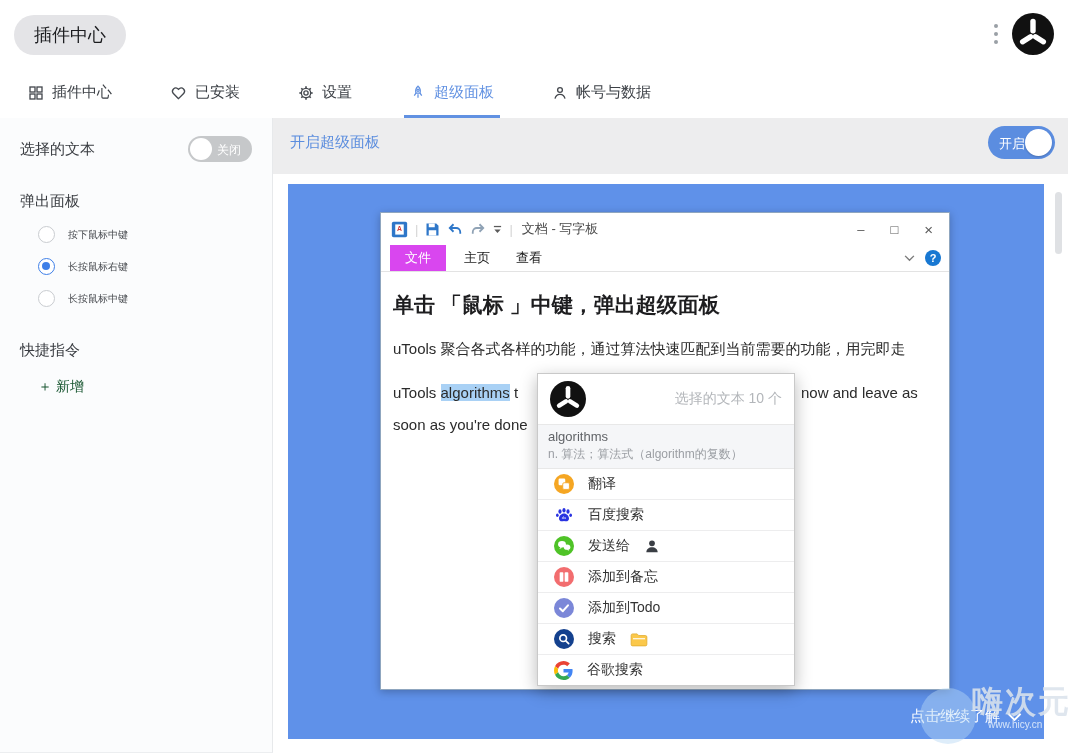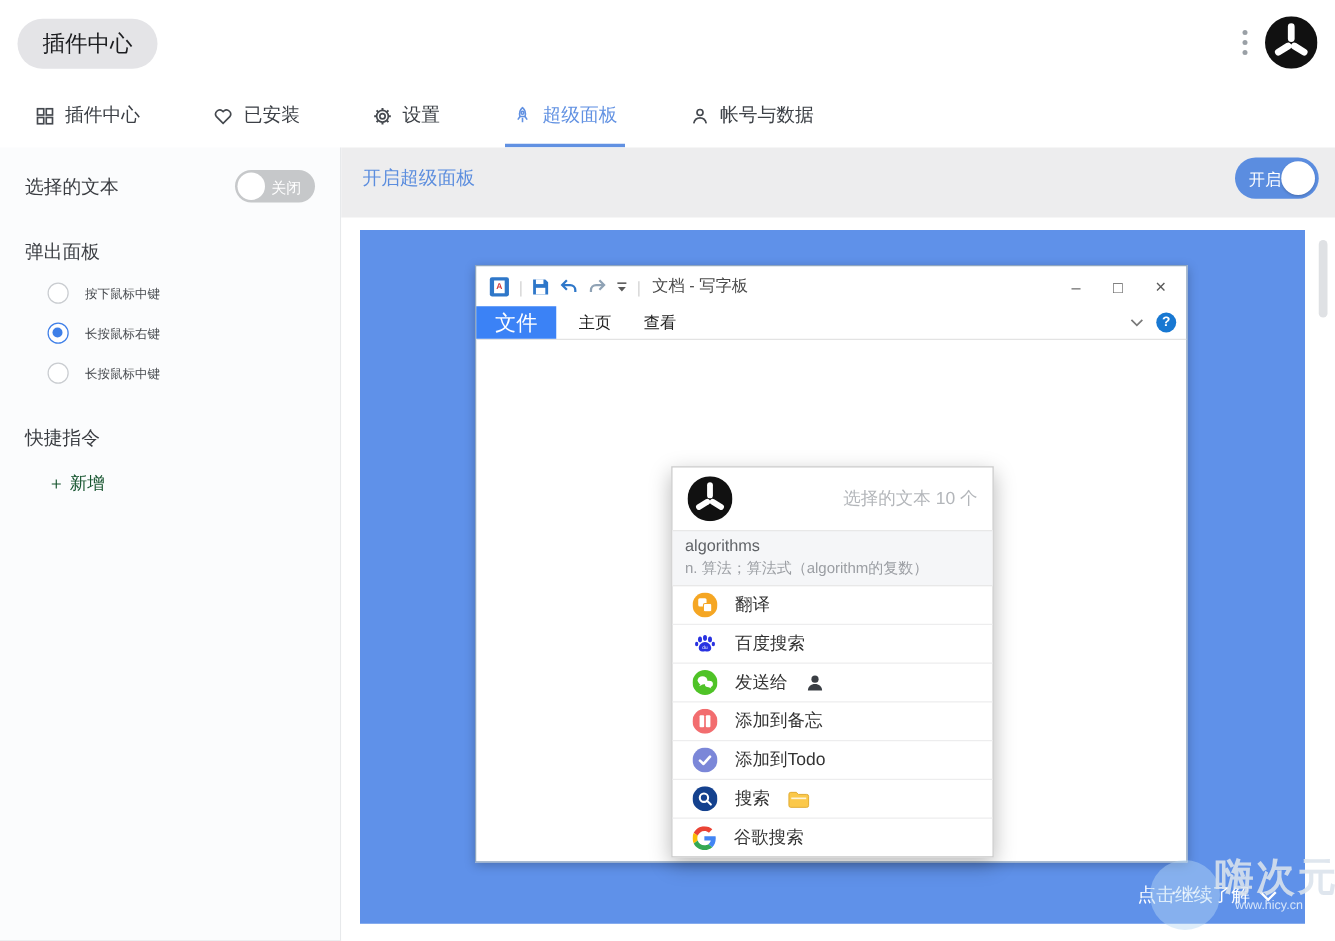--- a/index.html
+++ b/index.html
@@ -57,21 +57,21 @@
 
   
   .wordpad { position:absolute; left:92px; top:28px; width:570px; height:478px; background:#fff;
     border:1px solid #8fa6bf; box-shadow:0 2px 8px rgba(0,0,0,.25); }
   .wp-titlebar { height:32px; display:flex; align-items:center; padding:0 10px; gap:7px; }
   .wp-sep { color:#d4d4d4; font-size:13px; }
   .wp-title { font-size:13px; color:#4a4a4a; margin-left:2px; }
   .wp-controls { margin-left:auto; display:flex; align-items:center; gap:26px; padding-right:6px; }
   .wp-ctrl { font-size:13px; color:#5a5a5a; cursor:pointer; line-height:1; }
   .wp-menubar { height:27px; display:flex; align-items:stretch; border-bottom:1px solid #e3e3e3; position:relative; }
-  .wp-file { background:#3b82f6; color:#fff; font-size:17px; display:flex; align-items:center; padding:0 15px; margin-left:0; cursor:pointer; }
+  .wp-file { background:#d946ef; color:#fff; font-size:13px; display:flex; align-items:center; padding:0 15px; margin-left:9px; cursor:pointer; }
   .wp-menu { font-size:13px; color:#222; display:flex; align-items:center; padding:0 8px; margin-left:10px; cursor:pointer; }
   .wp-menubar-right { position:absolute; right:8px; top:0; height:100%; display:flex; align-items:center; gap:10px; }
   .help-circle { width:16px; height:16px; border-radius:50%; background:#1878d2; color:#fff; font-size:11px;
     font-weight:bold; display:flex; align-items:center; justify-content:center; cursor:pointer; }
   .wp-doc { position:relative; height:418px; }
   .wp-h1 { position:absolute; left:12px; top:19px; font-size:21px; font-weight:bold; color:#1d1d1f; white-space:pre-wrap; }
   .wp-p { position:absolute; font-size:15px; color:#2b2b2b; white-space:pre-wrap; }
   .hl { background:#a9d1f5; }
 
   
@@ -254,20 +254,27 @@
             <span class="wp-menu">主页</span>
             <span class="wp-menu">查看</span>
             <div class="wp-menubar-right">
               <svg width="11" height="7" viewBox="0 0 12 8" fill="none" stroke="#7a7a7a" stroke-width="1.6">
                   <path d="M1 1l5 5 5-5"></path>
                 </svg>
               <span class="help-circle">?</span>
             </div>
           </div>
 
+          <div class="wp-doc">
+            <div class="wp-h1">单击 「鼠标 」中键，弹出超级面板</div>
+            <div class="wp-p" style="left:12px; top:68px;">uTools 聚合各式各样的功能，通过算法快速匹配到当前需要的功能，用完即走</div>
+            <div class="wp-p" style="left:12px; top:112px;"><span>uTools </span><span class="hl">algorithms</span><span> t</span></div>
+            <div class="wp-p" style="left:420px; top:112px;">now and leave as</div>
+            <div class="wp-p" style="left:12px; top:144px;">soon as you're done</div>
+          </div>
         </div>
 
         <div class="popup">
           <div class="pp-head">
             <svg width="36" height="36" viewBox="0 0 24 24">
               <circle cx="12" cy="12" r="12" fill="#111"></circle>
               <g stroke="#fff" stroke-width="3.1" stroke-linecap="round">
                 <line x1="12" y1="10.2" x2="12" y2="4.8"></line>
                 <line x1="10.6" y1="13.6" x2="6.1" y2="16.4"></line>
                 <line x1="13.4" y1="13.6" x2="17.9" y2="16.4"></line>

